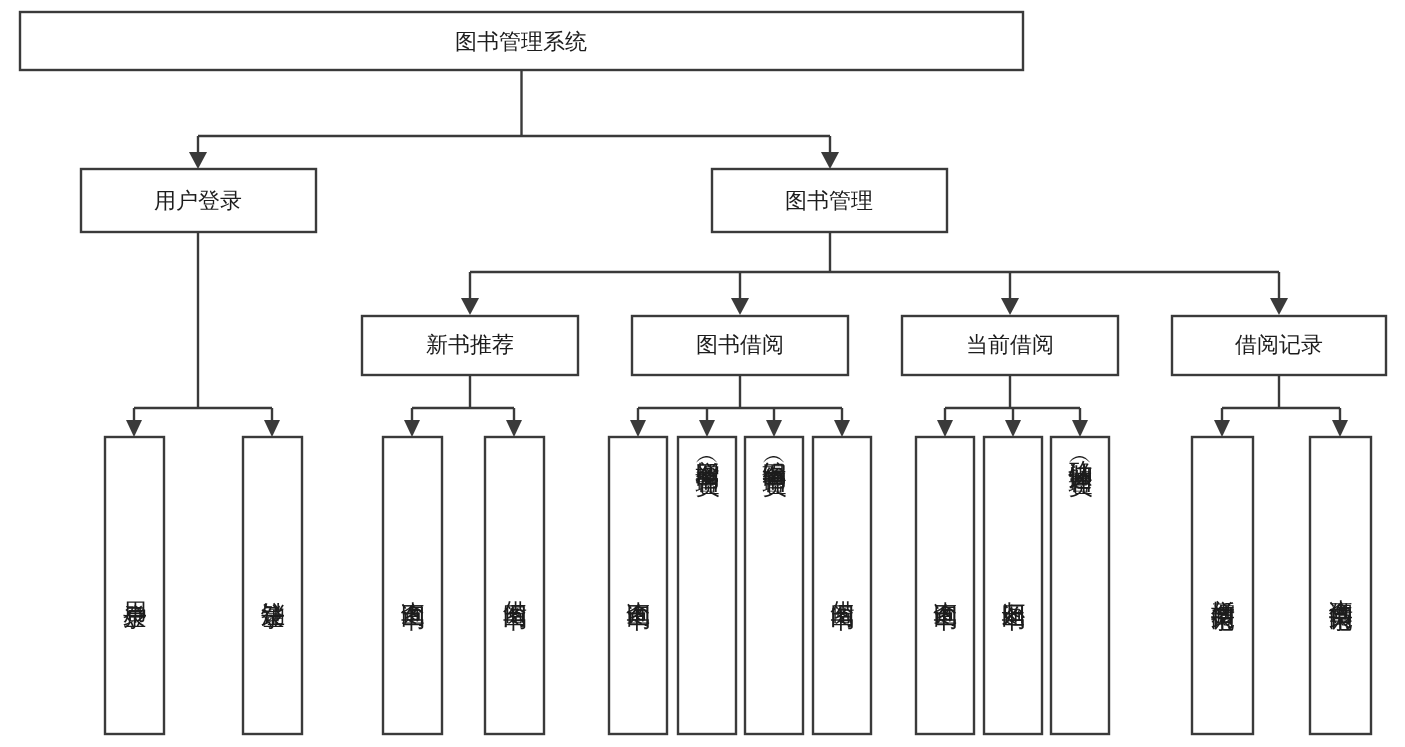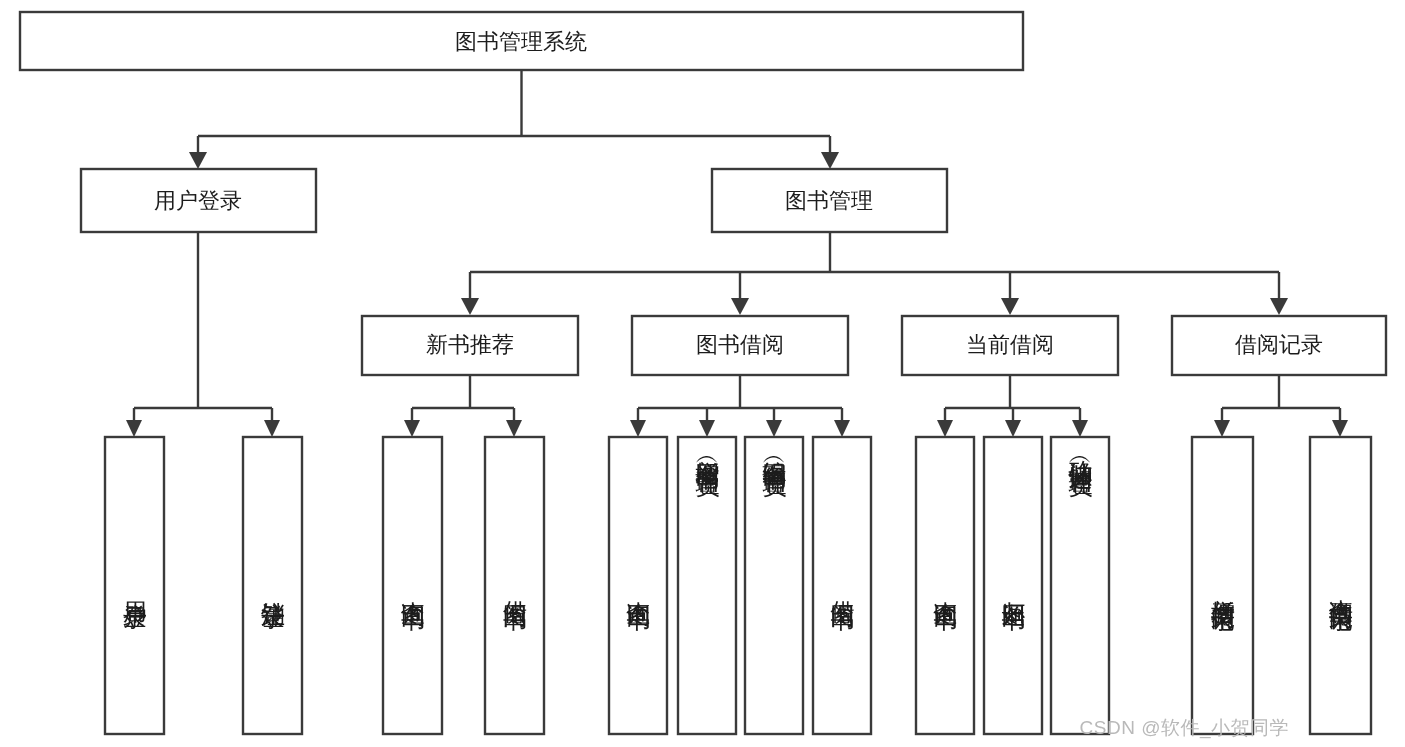--- a/index.html
+++ b/index.html
@@ -247,15 +247,14 @@
   <div class="leaf-label-holder" style="left:1051px; top:437px; width:58px; height:297px; align-items:flex-start;">
     <span class="leaf-label" style="margin-top:4px;">确认归还（管理员）</span>
   </div>
   <div class="leaf-label-holder" style="left:1192px; top:437px; width:61px; height:297px;">
     <span class="leaf-label">新增借阅记录</span>
   </div>
   <div class="leaf-label-holder" style="left:1310px; top:437px; width:61px; height:297px;">
     <span class="leaf-label">查询借阅记录</span>
   </div>
 
-  <div class="watermark">CSDN @软件_小贺同学</div>
 
 </div>
 
 </body></html>

